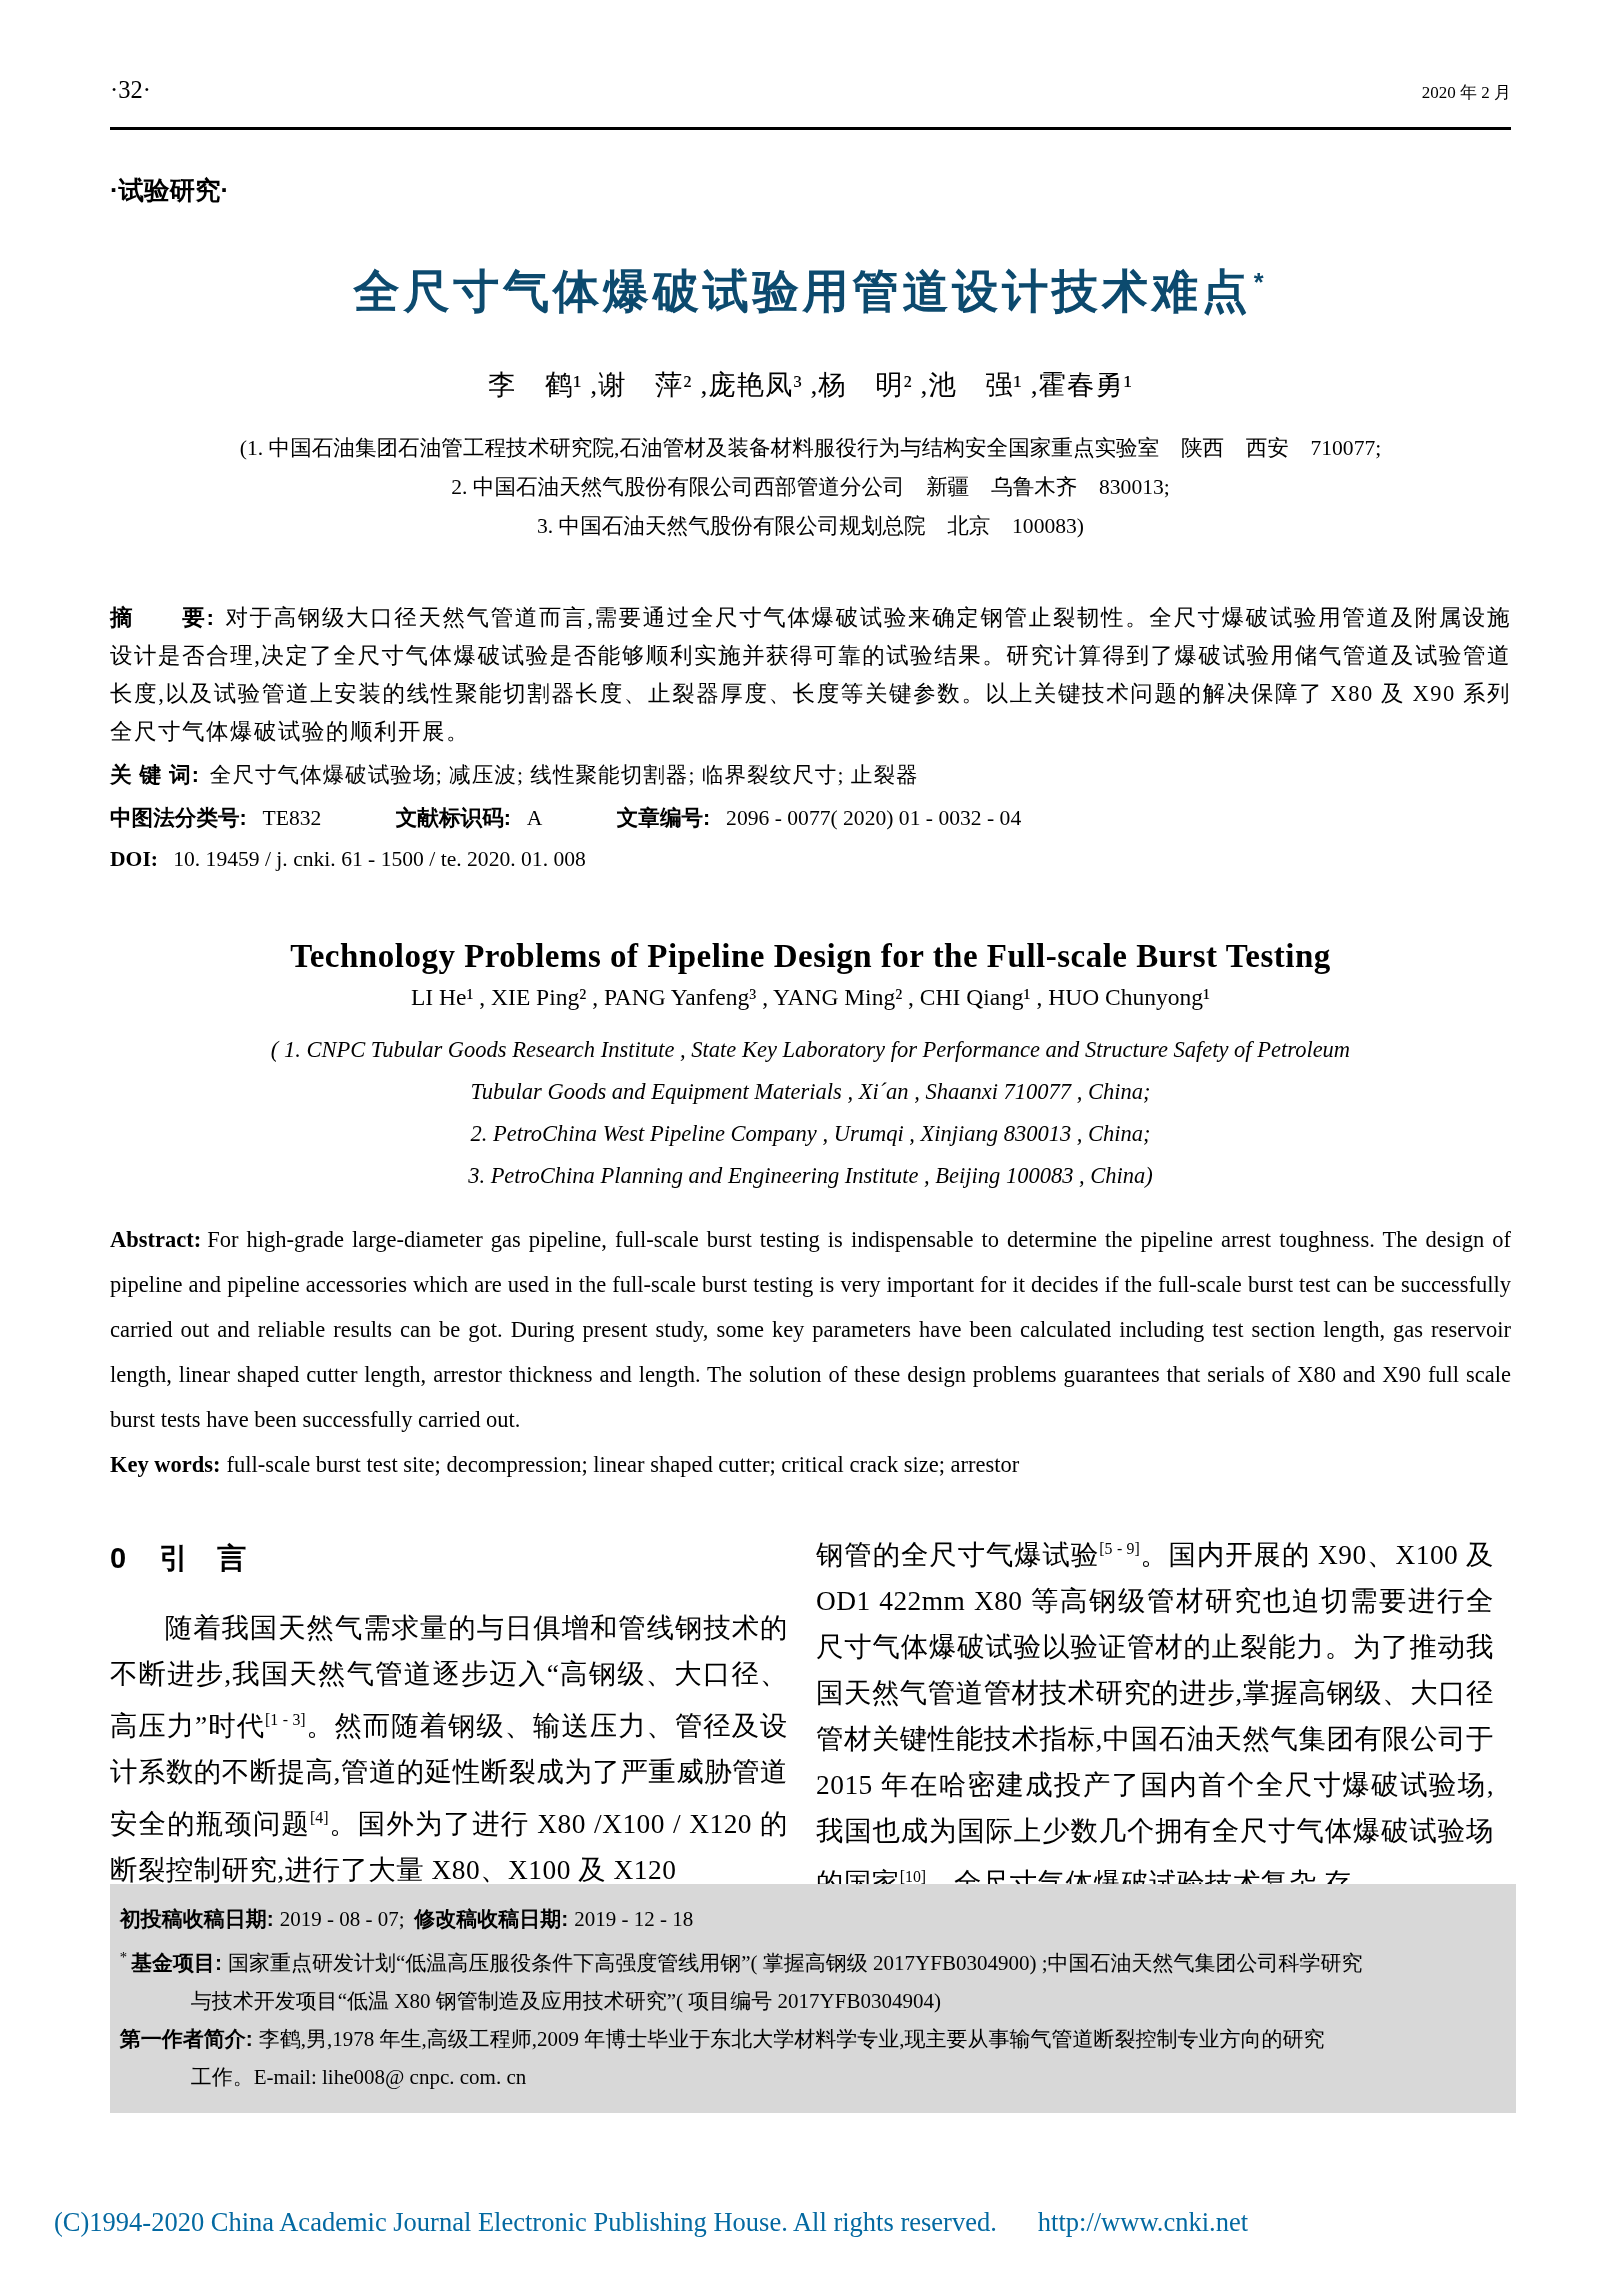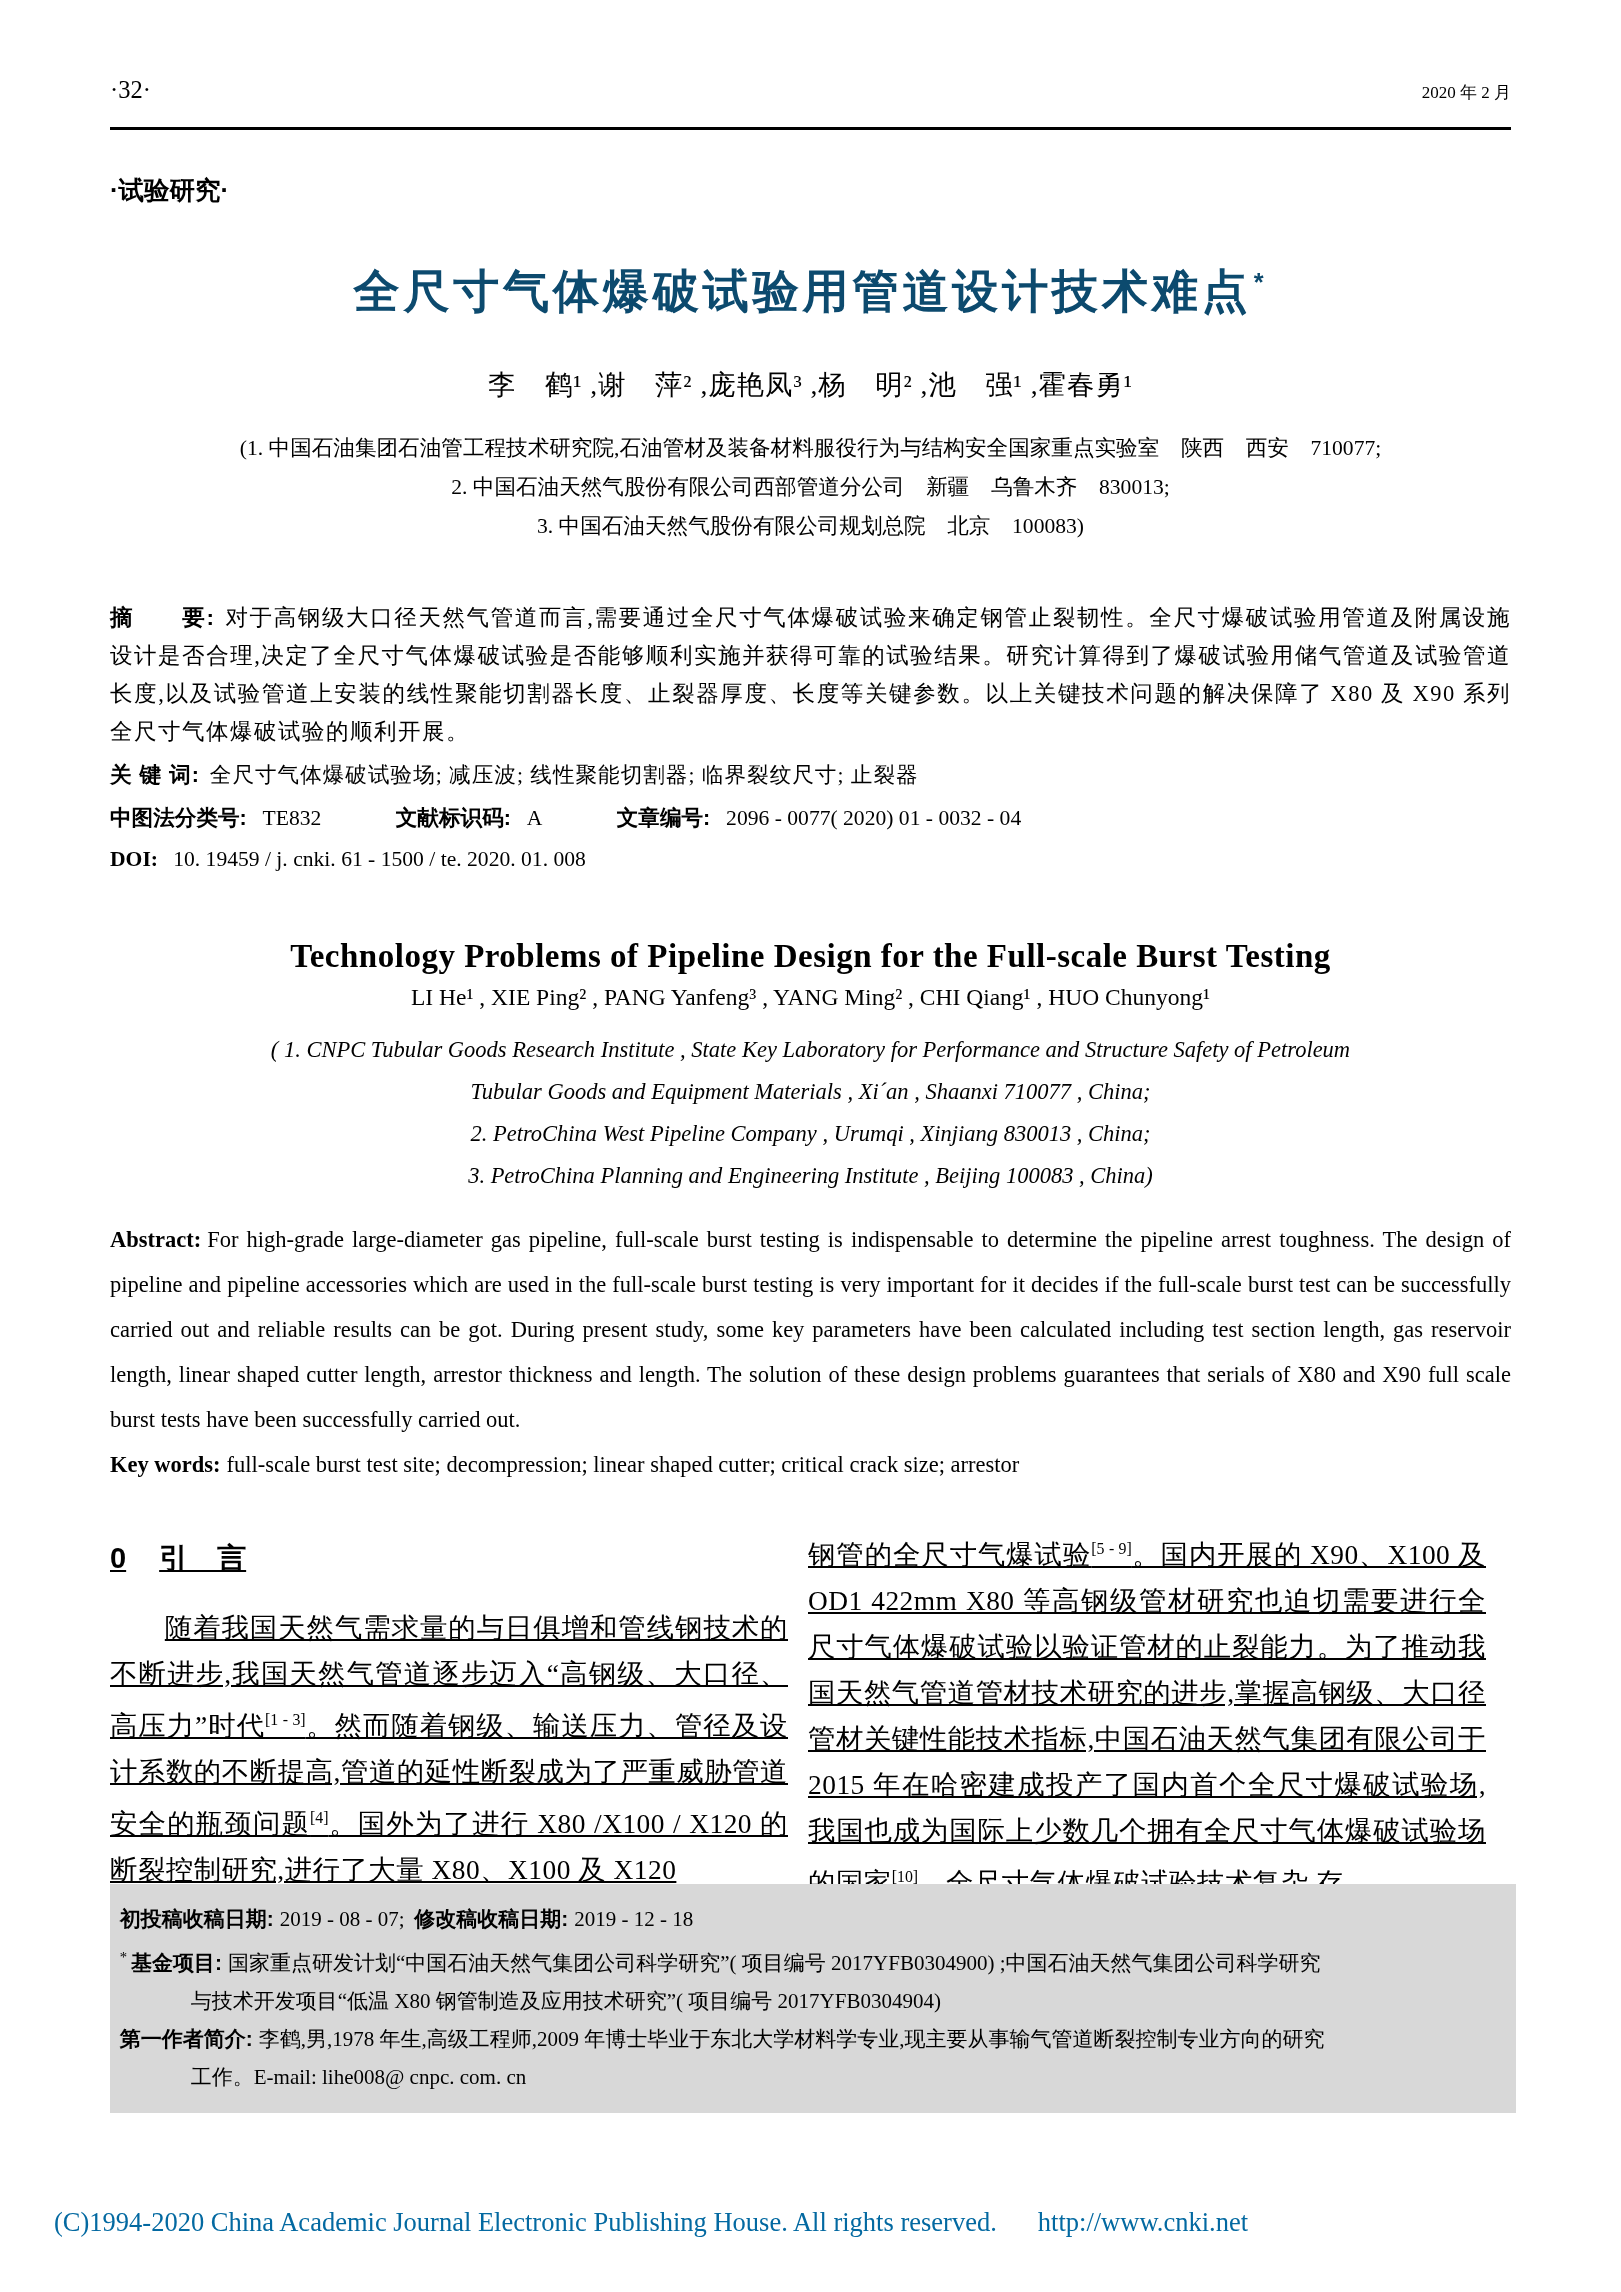--- a/index.html
+++ b/index.html
@@ -72,21 +72,21 @@
   .authors-en{margin-top:9px;text-align:center;font-size:23.5px;}
   .affils-en{
     margin-top:17.6px;text-align:center;font-size:22.5px;line-height:42px;
     font-style:italic;
   }
   .abstract-en{margin:19.6px 0 0 0;font-size:22.5px;line-height:45px;text-align:justify;}
   .abstract-en .lbl, .kw-en .lbl{font-family:"Liberation Serif",serif;font-weight:bold;margin-right:5.9px;}
   .kw-en{margin:0;font-size:22.5px;line-height:45px;}
 
   
-  .columns{display:flex;gap:20px;margin-top:39px;text-decoration:underline;}
+  .columns{display:flex;gap:28px;margin-top:39px;}
   .col{width:678px;}
   .sec-head{
     margin:13.7px 0 25.5px 0;
     font-family:"Liberation Sans","DejaVu Sans",sans-serif;
     font-weight:bold;font-size:29px;
   }
   .sec-head .sec-num{margin-right:33px;}
   .body-par{
     margin:0;font-size:27.4px;line-height:46px;text-align:justify;
     letter-spacing:0.5px;
@@ -172,21 +172,21 @@
       </div>
       <div class="col">
         <p class="body-par"><span>钢管的全尺寸气爆试验</span><sup class="ref">[5 - 9]</sup><span>。国内开展的 X90、X100 及 OD1 422mm X80 等高钢级管材研究也迫切需要进行全尺寸气体爆破试验以验证管材的止裂能力。为了推动我国天然气管道管材技术研究的进步,掌握高钢级、大口径管材关键性能技术指标,中国石油天然气集团有限公司于 2015 年在哈密建成投产了国内首个全尺寸爆破试验场,我国也成为国际上少数几个拥有全尺寸气体爆破试验场的国家</span><sup class="ref">[10]</sup><span>。全尺寸气体爆破试验技术复杂,存</span></p>
       </div>
     </div>
 
   </div>
 
   <div class="footnote-box">
     <div class="fn-line"><b>初投稿收稿日期:</b><span class="fn-val">2019 - 08 - 07;</span><b>修改稿收稿日期:</b><span class="fn-val">2019 - 12 - 18</span></div>
-    <div class="fn-line"><span class="fn-star">*</span><b>基金项目:</b><span>国家重点研发计划“中国石油天然气集团公司科学研究”( 项目编号 2017YFB0304900) ;中国石油天然气集团公司科学研究</span></div>
+    <div class="fn-line"><span class="fn-star">*</span><b>基金项目:</b><span>国家重点研发计划“低温高压服役条件下高强度管线用钢”( 掌握高钢级 2017YFB0304900) ;中国石油天然气集团公司科学研究</span></div>
     <div class="fn-line fn-indent">与技术开发项目“低温 X80 钢管制造及应用技术研究”( 项目编号 2017YFB0304904)</div>
     <div class="fn-line"><b>第一作者简介:</b><span>李鹤,男,1978 年生,高级工程师,2009 年博士毕业于东北大学材料学专业,现主要从事输气管道断裂控制专业方向的研究</span></div>
     <div class="fn-line fn-indent">工作。E-mail: lihe008@ cnpc. com. cn</div>
   </div>
 
   <div class="cnki-footer"><span>(C)1994-2020 China Academic Journal Electronic Publishing House. All rights reserved.</span><span class="f-url">http://www.cnki.net</span></div>
 </div>
 
 
 </body></html>

